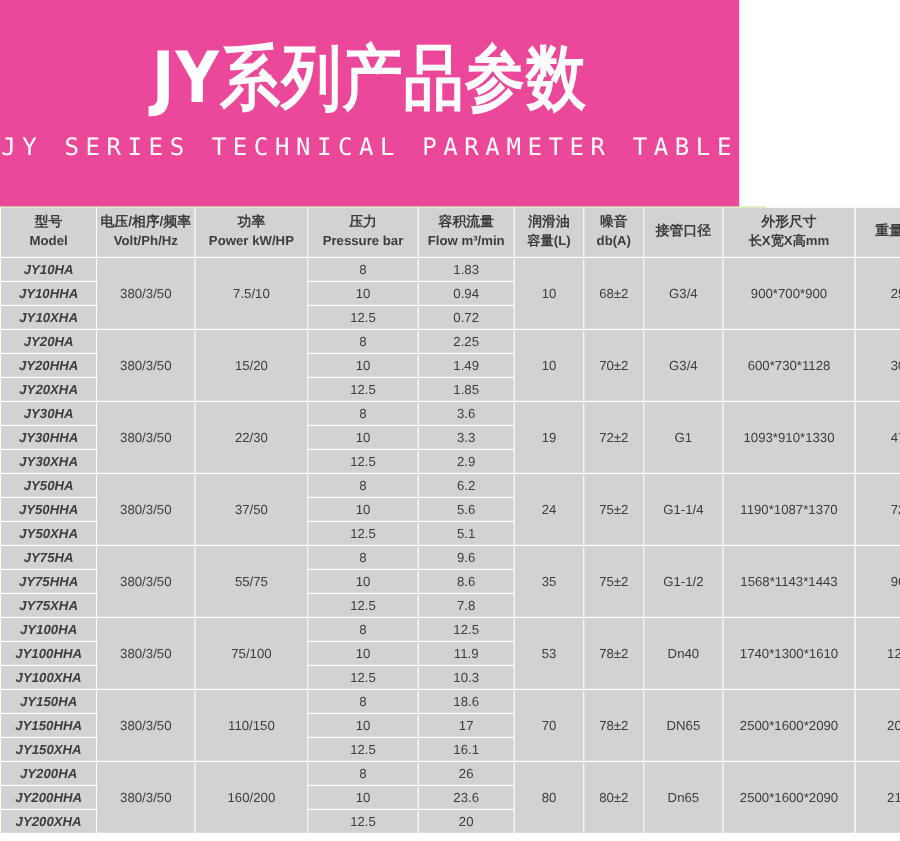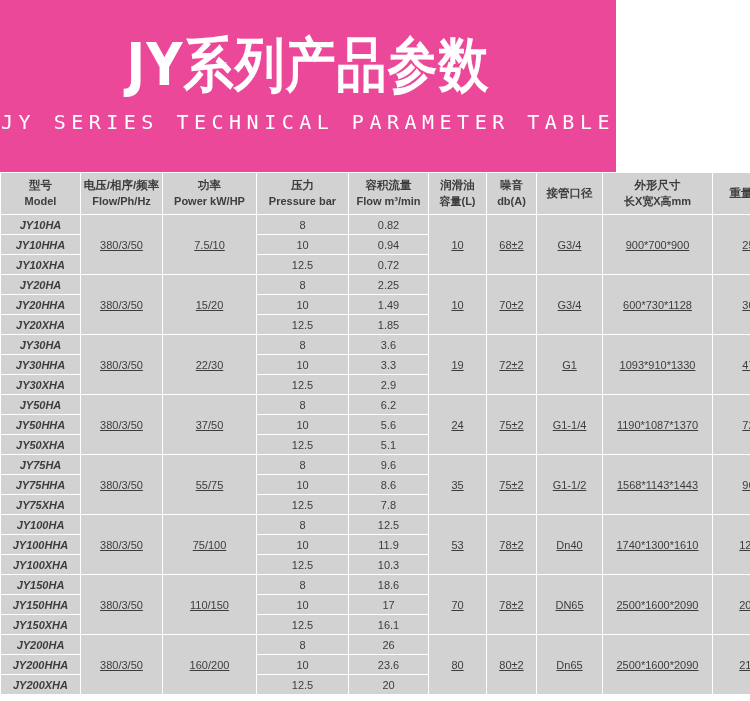--- a/index.html
+++ b/index.html
@@ -93,21 +93,20 @@
     border-right: 1px solid #ffffff;
     font-style: italic;
   }
   td.val {
     height: 20px;
     font-size: 11px;
   }
   td.merged {
     font-size: 11px;
     color: #3d3d3d;
-    text-decoration: underline;
   }
   td.press, td.flow {
     border-bottom: 1px solid #ffffff;
   }
 
   
   col.c-model   { width: 80px; }
   col.c-volt    { width: 82px; }
   col.c-power   { width: 94px; }
   col.c-press   { width: 92px; }
@@ -150,21 +149,21 @@
         <col class="c-weight">
     </colgroup>
     <thead>
       <tr>
         <th>
           <span class="cn">型号</span>
           <span class="en">Model</span>
         </th>
         <th>
           <span class="cn">电压/相序/频率</span>
-          <span class="en">Flow/Ph/Hz</span>
+          <span class="en">Volt/Ph/Hz</span>
         </th>
         <th>
           <span class="cn">功率</span>
           <span class="en">Power kW/HP</span>
         </th>
         <th>
           <span class="cn">压力</span>
           <span class="en">Pressure bar</span>
         </th>
         <th>
@@ -190,21 +189,21 @@
           <span class="cn">重量(kg)</span>
         </th>
       </tr>
     </thead>
     <tbody id="spec-body">
         <tr>
           <td class="model">JY10HA</td>
           <td class="merged" rowspan="3">380/3/50</td>
           <td class="merged" rowspan="3">7.5/10</td>
           <td class="val press">8</td>
-          <td class="val flow">0.82</td>
+          <td class="val flow">1.83</td>
           <td class="merged" rowspan="3">10</td>
           <td class="merged" rowspan="3">68±2</td>
           <td class="merged" rowspan="3">G3/4</td>
           <td class="merged" rowspan="3">900*700*900</td>
           <td class="merged" rowspan="3">250</td>
         </tr>
         <tr>
           <td class="model">JY10HHA</td>
           <td class="val press">10</td>
           <td class="val flow">0.94</td>

